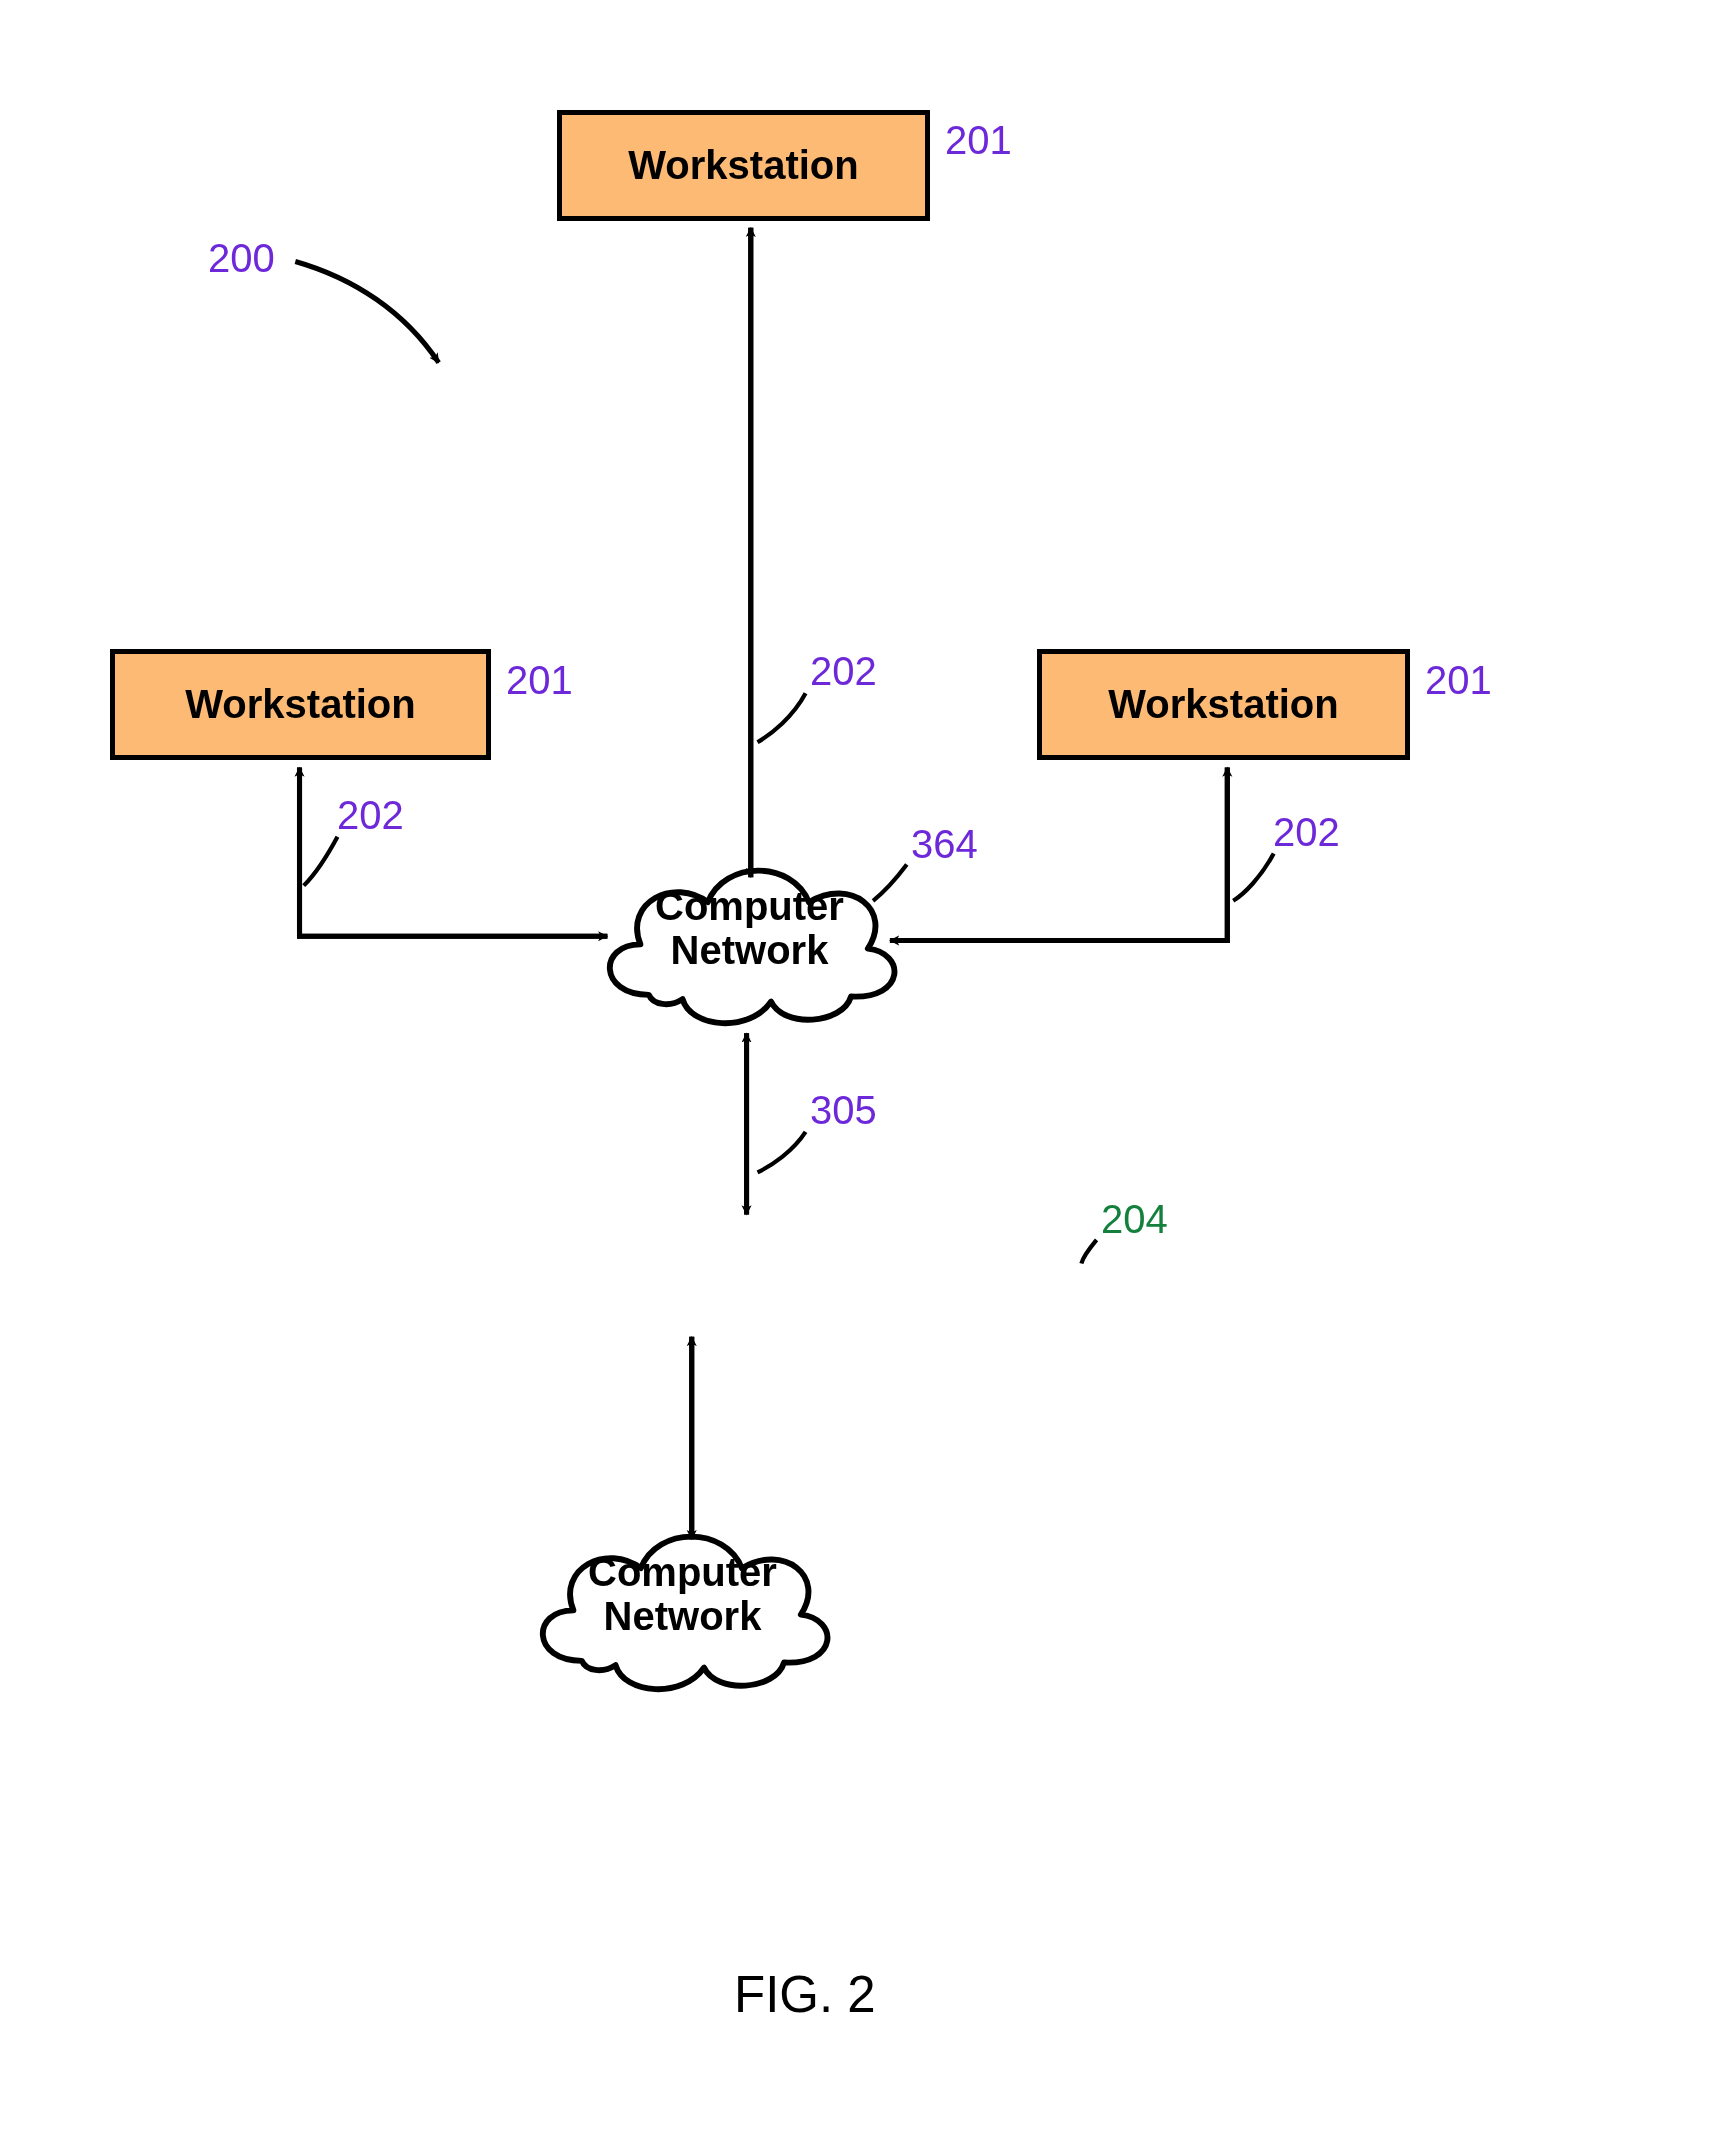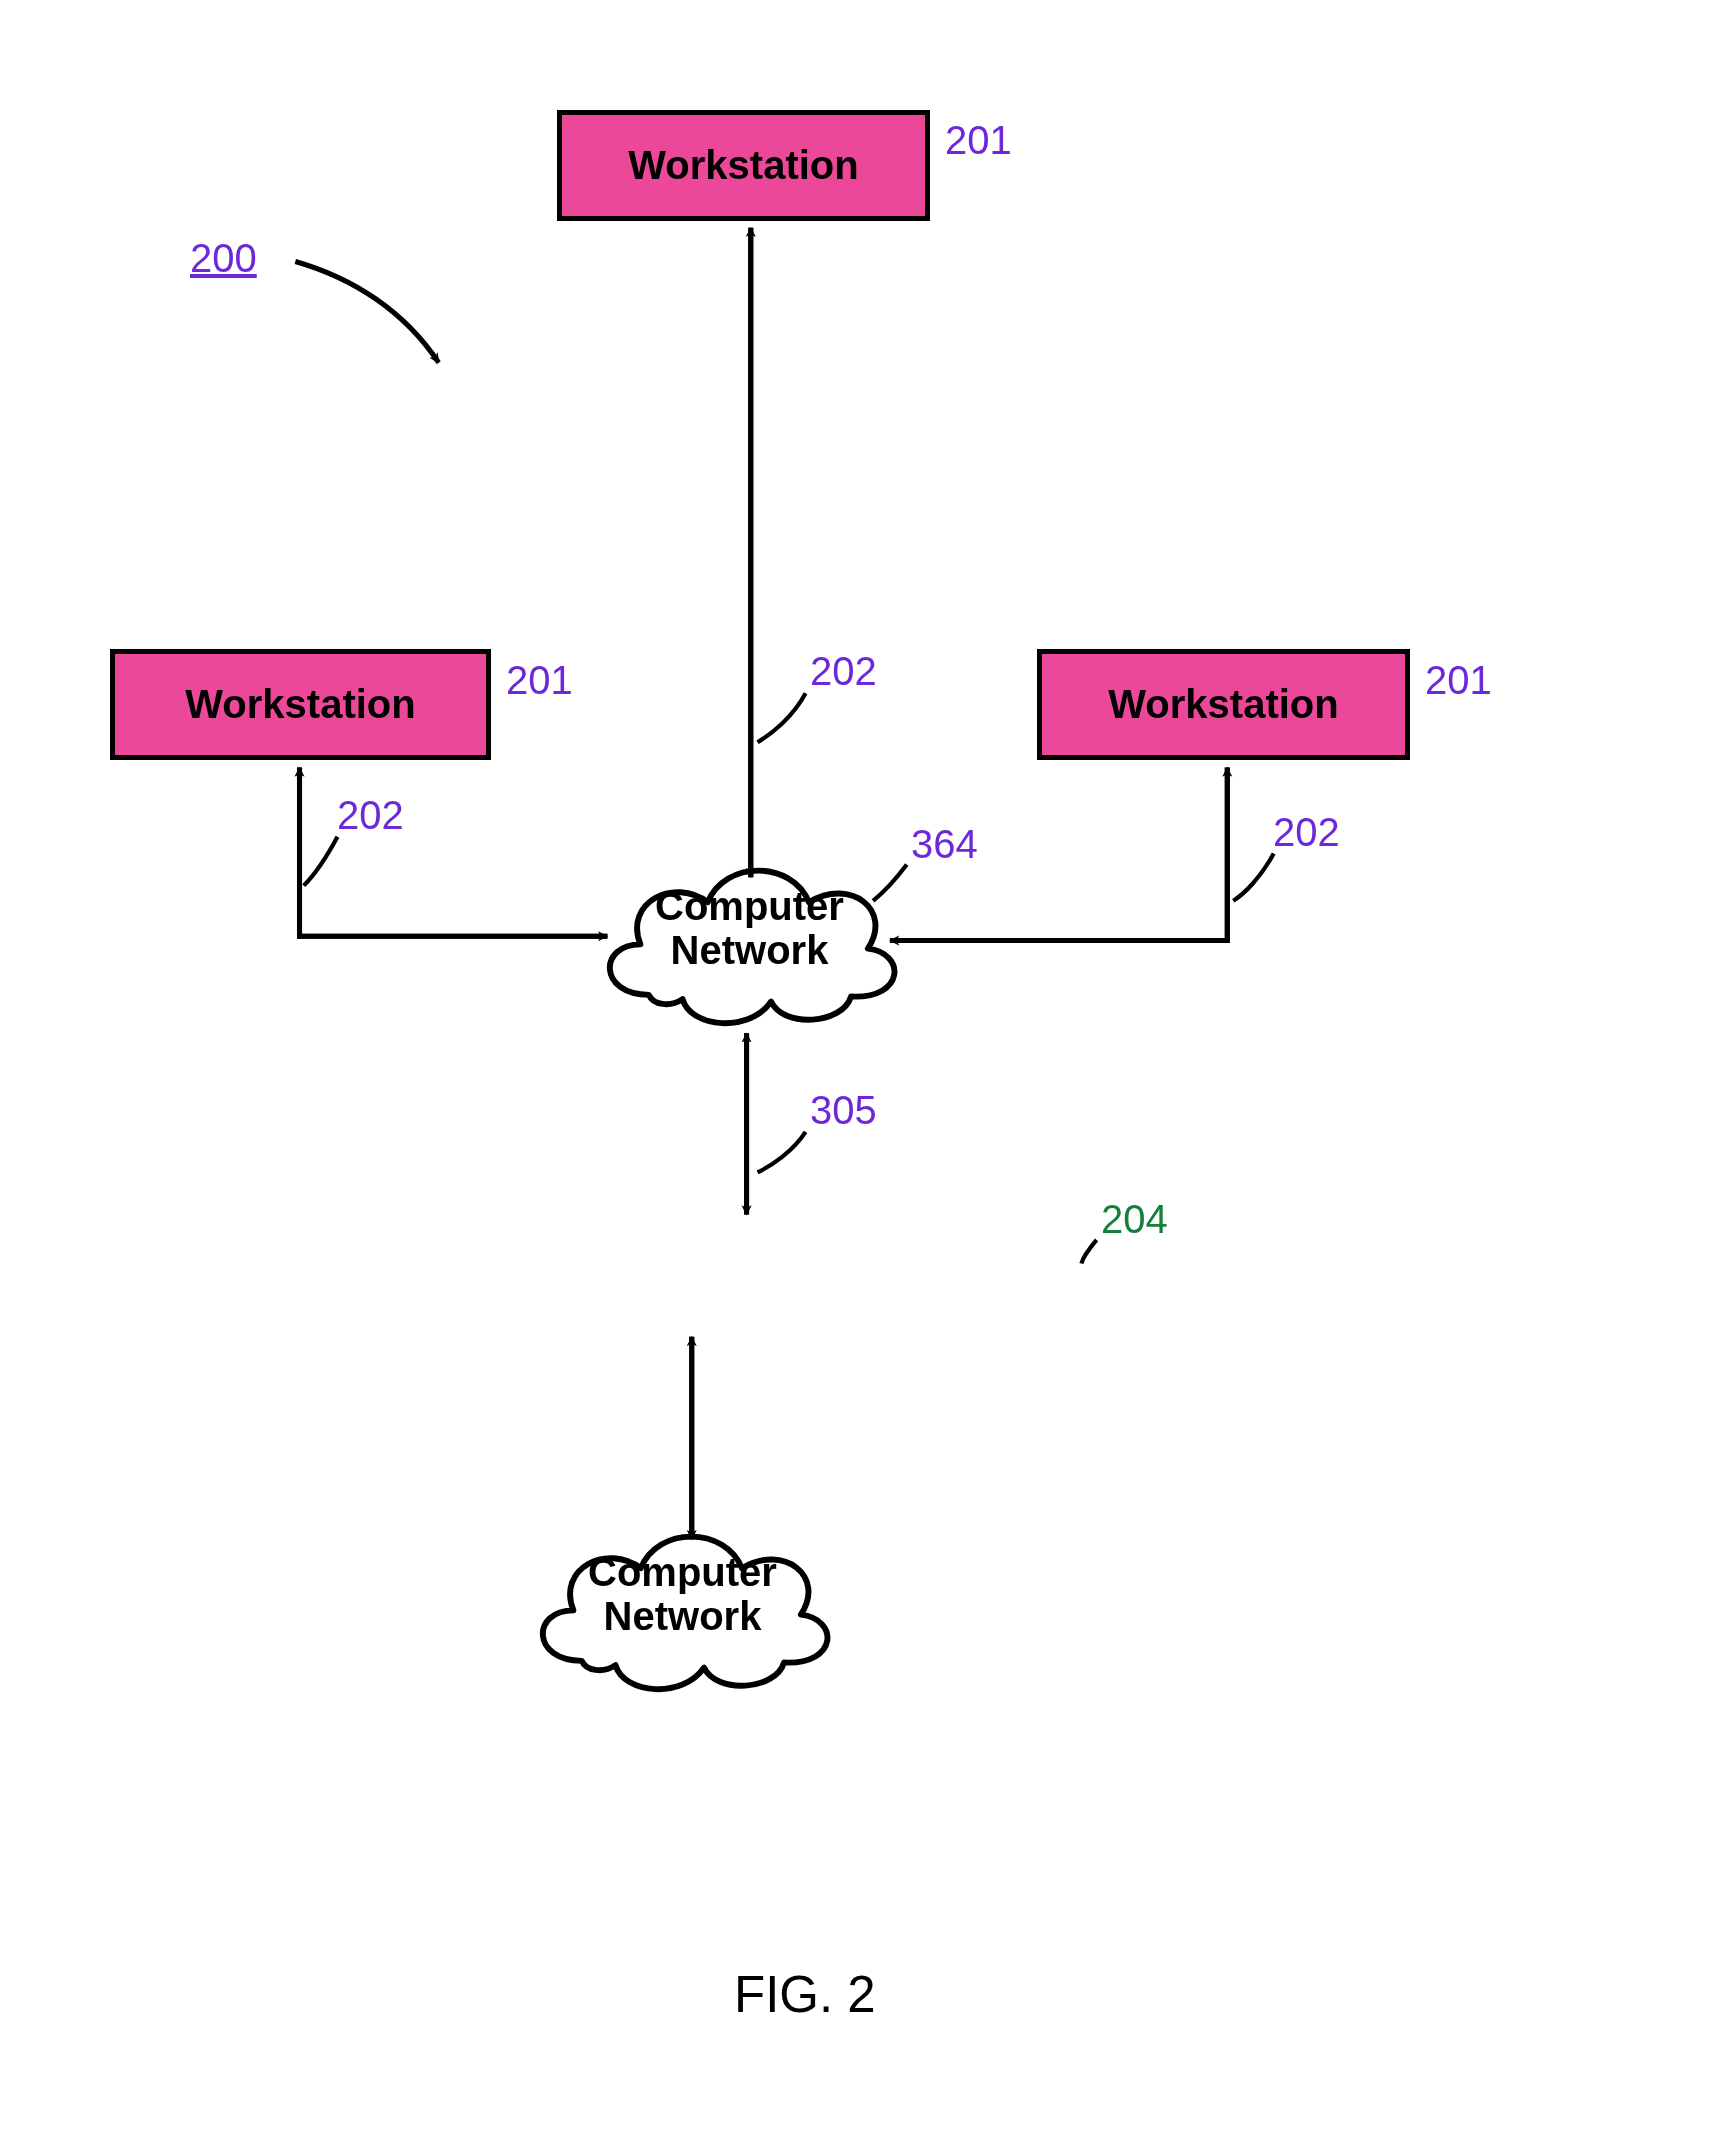--- a/index.html
+++ b/index.html
@@ -9,21 +9,21 @@
     font-family: Arial, Helvetica, sans-serif;
   }
   .canvas {
     position: relative;
     width: 1736px;
     height: 2155px;
   }
   .box {
     position: absolute;
     border: 5px solid #000;
-    background: #ec4899;
+    background: #fdba74;
     display: flex;
     align-items: center;
     justify-content: center;
     font-weight: bold;
     font-size: 40px;
   }
   .cloud-wrap {
     position: absolute;
   }
   .cloud-label {
@@ -106,21 +106,21 @@
                C 330 70 380 110 350 155
                C 395 160 395 215 330 212
                C 320 245 250 250 235 218
                C 210 255 140 250 130 215
                C 115 225 95 222 90 210 Z" fill="#ffffff" stroke="#000" stroke-width="7" stroke-linejoin="round"></path>
     </svg>
     <div class="cloud-label">Computer
 Network</div>
   </div>
 
-  <div class="ref" style="left:190px; top:236px;text-decoration:underline;">200</div>
+  <div class="ref" style="left:208px; top:236px;">200</div>
 
   <div class="ref" style="left:810px; top:649px;">202</div>
   <div class="ref" style="left:337px; top:793px;">202</div>
   <div class="ref" style="left:1273px; top:810px;">202</div>
   <div class="ref" style="left:810px; top:1088px;">305</div>
 
   <div class="figcap" style="left:734px; top:1965px;">FIG. 2</div>
 
   <svg class="overlay" viewBox="0 0 2058 2555" width="1736" height="2155">
     <defs>

